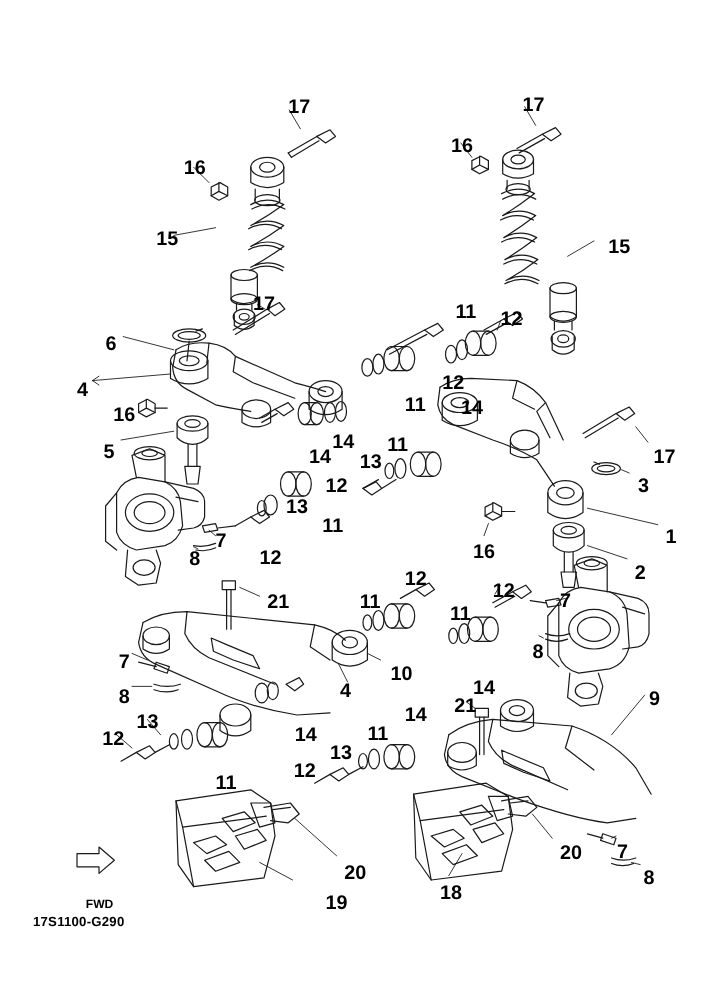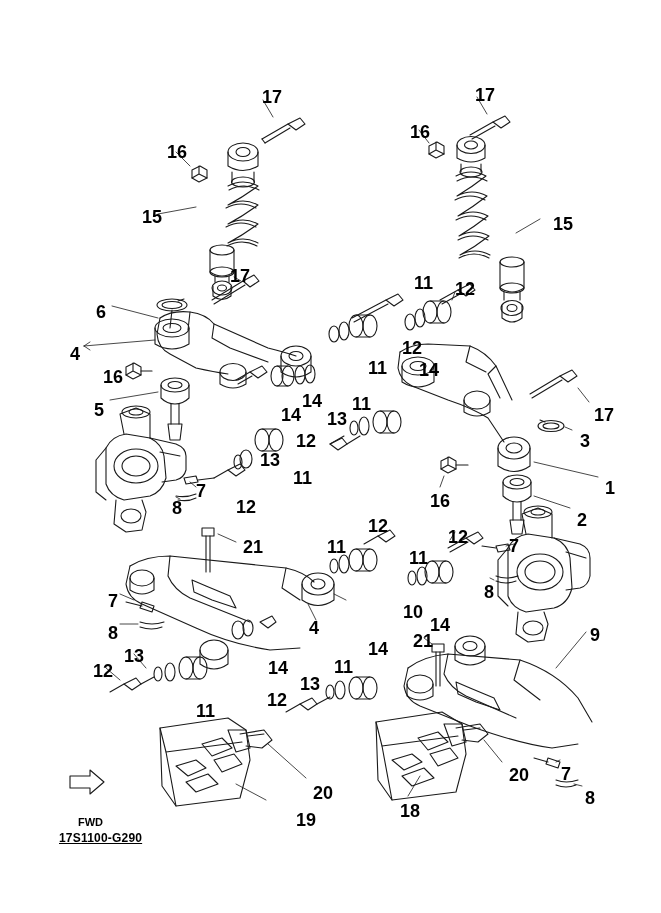--- a/index.html
+++ b/index.html
@@ -28,28 +28,27 @@
     position: absolute;
     font-family: "Liberation Sans", sans-serif;
     font-size: 18px;
     font-weight: bold;
     color: #000000;
     line-height: 1;
     white-space: nowrap;
   }
   #part-number {
     position: absolute;
-    left: 59px;
+    left: 30px;
     top: 831px;
     font-size: 12px;
     font-weight: bold;
     letter-spacing: 0.2px;
     color: #000;
     white-space: nowrap;
-    text-decoration: underline;
   }
   #fwd-label {
     position: absolute;
     left: 78px;
     top: 816px;
     font-size: 11px;
     font-weight: bold;
     color: #000;
   }
 </style>
@@ -520,21 +519,21 @@
       <div class="callout" style="left: 605px; top: 479px;">1</div>
       <div class="callout" style="left: 430px; top: 492px;">16</div>
       <div class="callout" style="left: 577px; top: 511px;">2</div>
       <div class="callout" style="left: 509px; top: 537px;">7</div>
       <div class="callout" style="left: 484px; top: 583px;">8</div>
       <div class="callout" style="left: 368px; top: 517px;">12</div>
       <div class="callout" style="left: 327px; top: 538px;">11</div>
       <div class="callout" style="left: 409px; top: 549px;">11</div>
       <div class="callout" style="left: 448px; top: 528px;">12</div>
       <div class="callout" style="left: 243px; top: 538px;">21</div>
-      <div class="callout" style="left: 355px; top: 603px; margin-left: 48px;">10</div>
+      <div class="callout" style="left: 355px; top: 603px;">10</div>
       <div class="callout" style="left: 309px; top: 619px;">4</div>
       <div class="callout" style="left: 430px; top: 616px;">14</div>
       <div class="callout" style="left: 590px; top: 626px;">9</div>
       <div class="callout" style="left: 108px; top: 592px;">7</div>
       <div class="callout" style="left: 108px; top: 624px;">8</div>
       <div class="callout" style="left: 268px; top: 659px;">14</div>
       <div class="callout" style="left: 413px; top: 632px;">21</div>
       <div class="callout" style="left: 368px; top: 640px;">14</div>
       <div class="callout" style="left: 334px; top: 658px;">11</div>
       <div class="callout" style="left: 300px; top: 675px;">13</div>

